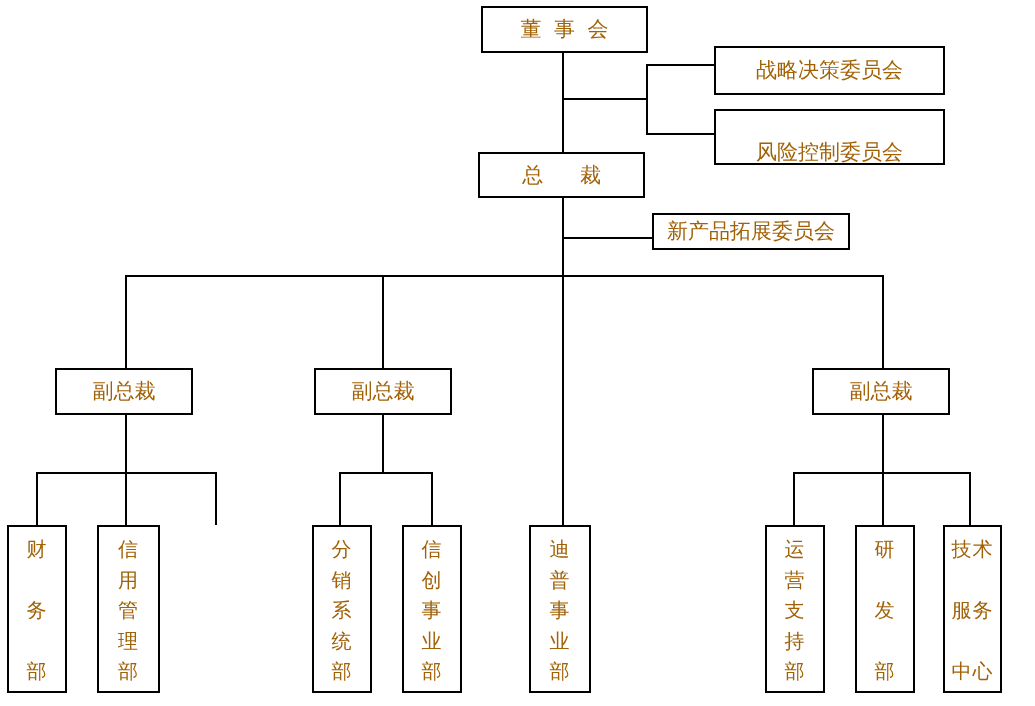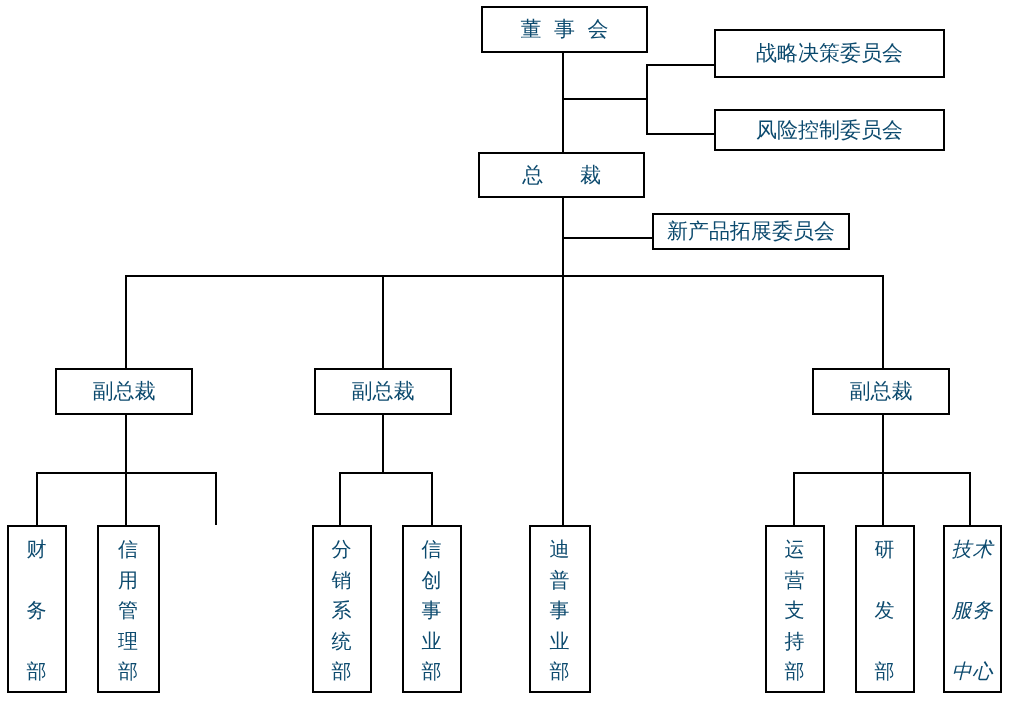--- a/index.html
+++ b/index.html
@@ -2,21 +2,21 @@
 <html><head>
 <meta charset="utf-8">
 <style>
   html, body { margin: 0; padding: 0; background: #ffffff; }
   .stage {
     position: relative;
     width: 1035px;
     height: 706px;
     background: #ffffff;
     font-family: "Liberation Serif", "DejaVu Serif", serif;
-    color: #0c4a6e;
+    color: #a16207;
     overflow: hidden;
   }
   .box {
     position: absolute;
     border: 2px solid #000000;
     background: #ffffff;
     display: flex;
     align-items: center;
     justify-content: center;
     box-sizing: border-box;
@@ -40,36 +40,36 @@
     letter-spacing: 1px;
     white-space: nowrap;
     text-align: center;
   }
   .line {
     position: absolute;
     background: #000000;
   }
   
   #n-board       { left: 481px; top: 6px;   width: 167px; height: 47px; }
-  #n-strategy    { left: 714px; top: 29px;  width: 231px; height: 49px; }
-  #n-risk        { left: 714px; top: 109px; width: 231px; height: 42px; }
+  #n-strategy    { left: 714px; top: 46px;  width: 231px; height: 49px; }
+  #n-risk        { left: 714px; top: 109px; width: 231px; height: 56px; align-items: flex-end; }
   #n-president   { left: 478px; top: 152px; width: 167px; height: 46px; text-align: right; }
   #n-newproduct  { left: 652px; top: 213px; width: 198px; height: 37px; }
   #n-vp-left     { left: 55px;  top: 368px; width: 138px; height: 47px; }
   #n-vp-middle   { left: 314px; top: 368px; width: 138px; height: 47px; }
   #n-vp-right    { left: 812px; top: 368px; width: 138px; height: 47px; }
   #n-finance     { left: 7px;   top: 525px; width: 60px; height: 168px; }
   #n-credit      { left: 97px;  top: 525px; width: 63px; height: 168px; }
   #n-adminhr     { left: 185px; top: 525px; width: 63px; height: 168px; }
   #n-distrib     { left: 312px; top: 525px; width: 60px; height: 168px; }
   #n-xinchuang   { left: 402px; top: 525px; width: 60px; height: 168px; }
   #n-dipu        { left: 529px; top: 525px; width: 62px; height: 168px; }
   #n-operations  { left: 765px; top: 525px; width: 60px; height: 168px; }
   #n-rnd         { left: 855px; top: 525px; width: 60px; height: 168px; }
-  #n-techsvc     { left: 943px; top: 525px; width: 59px; height: 168px; font-style: italic; }
+  #n-techsvc     { left: 943px; top: 525px; width: 59px; height: 168px; }
 </style>
 </head>
 <body>
 
 <div class="stage">
 
   <div class="line" style="left:562px; top:53px;  width:2px; height:99px;"></div>
   <div class="line" style="left:562px; top:98px;  width:86px; height:2px;"></div>
   <div class="line" style="left:646px; top:65px;  width:2px; height:70px;"></div>
   <div class="line" style="left:646px; top:64px;  width:68px; height:2px;"></div>

